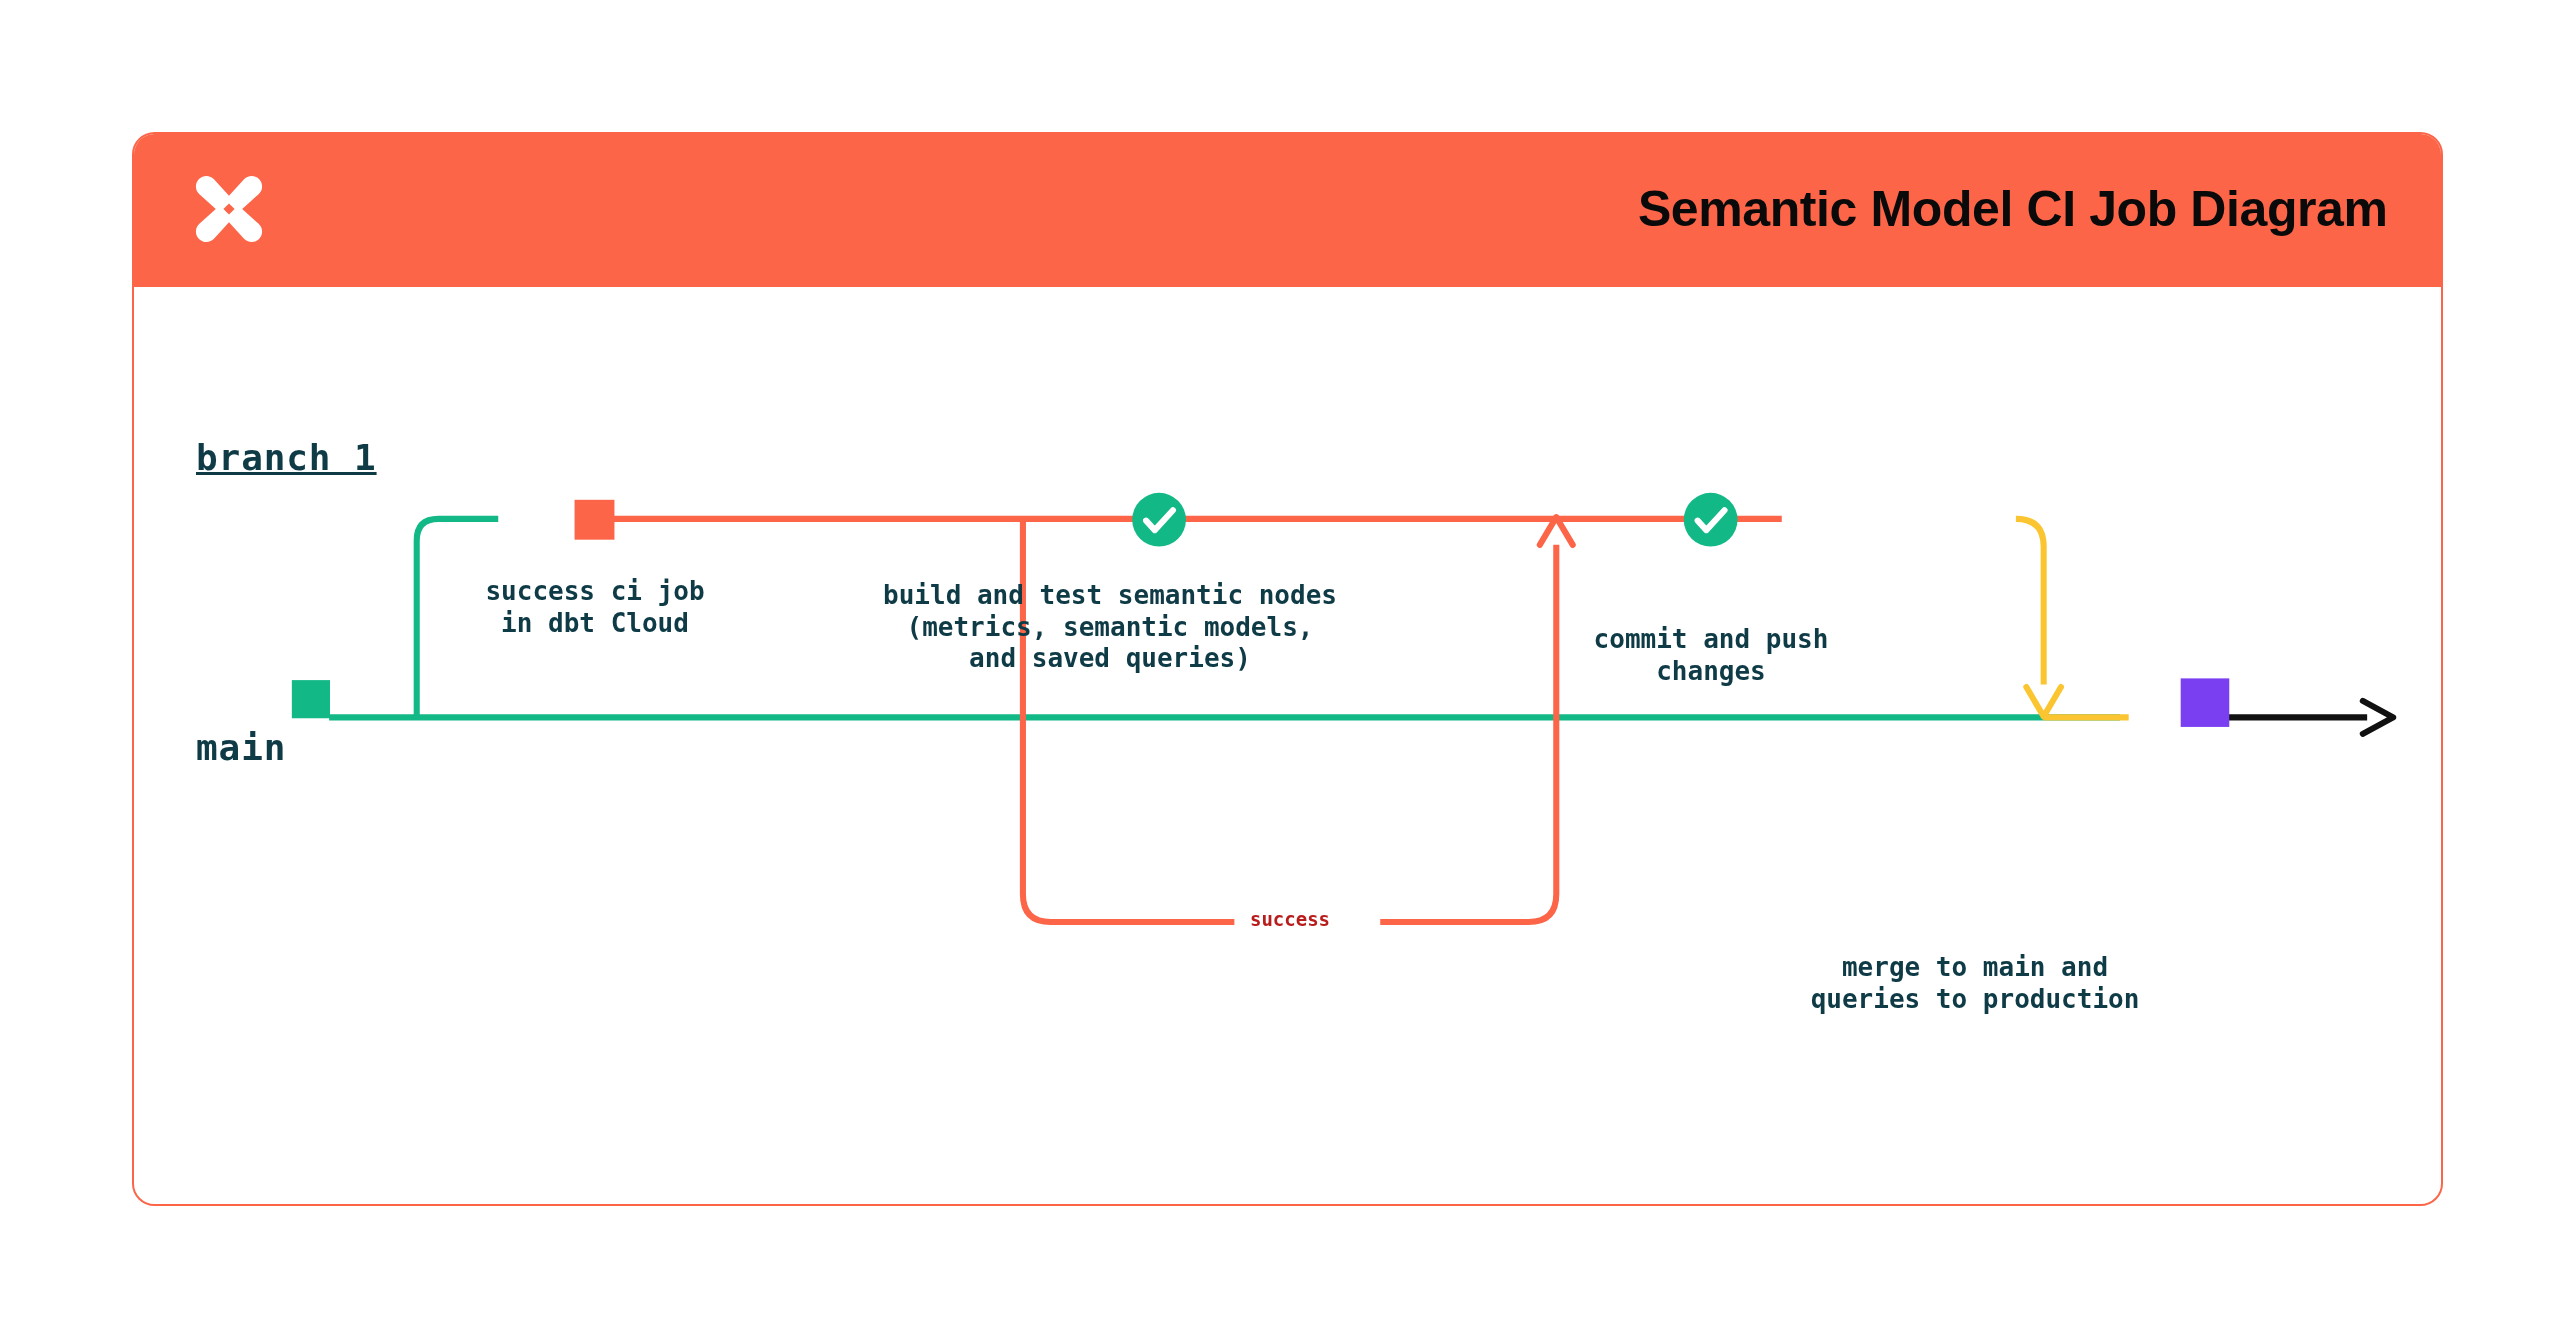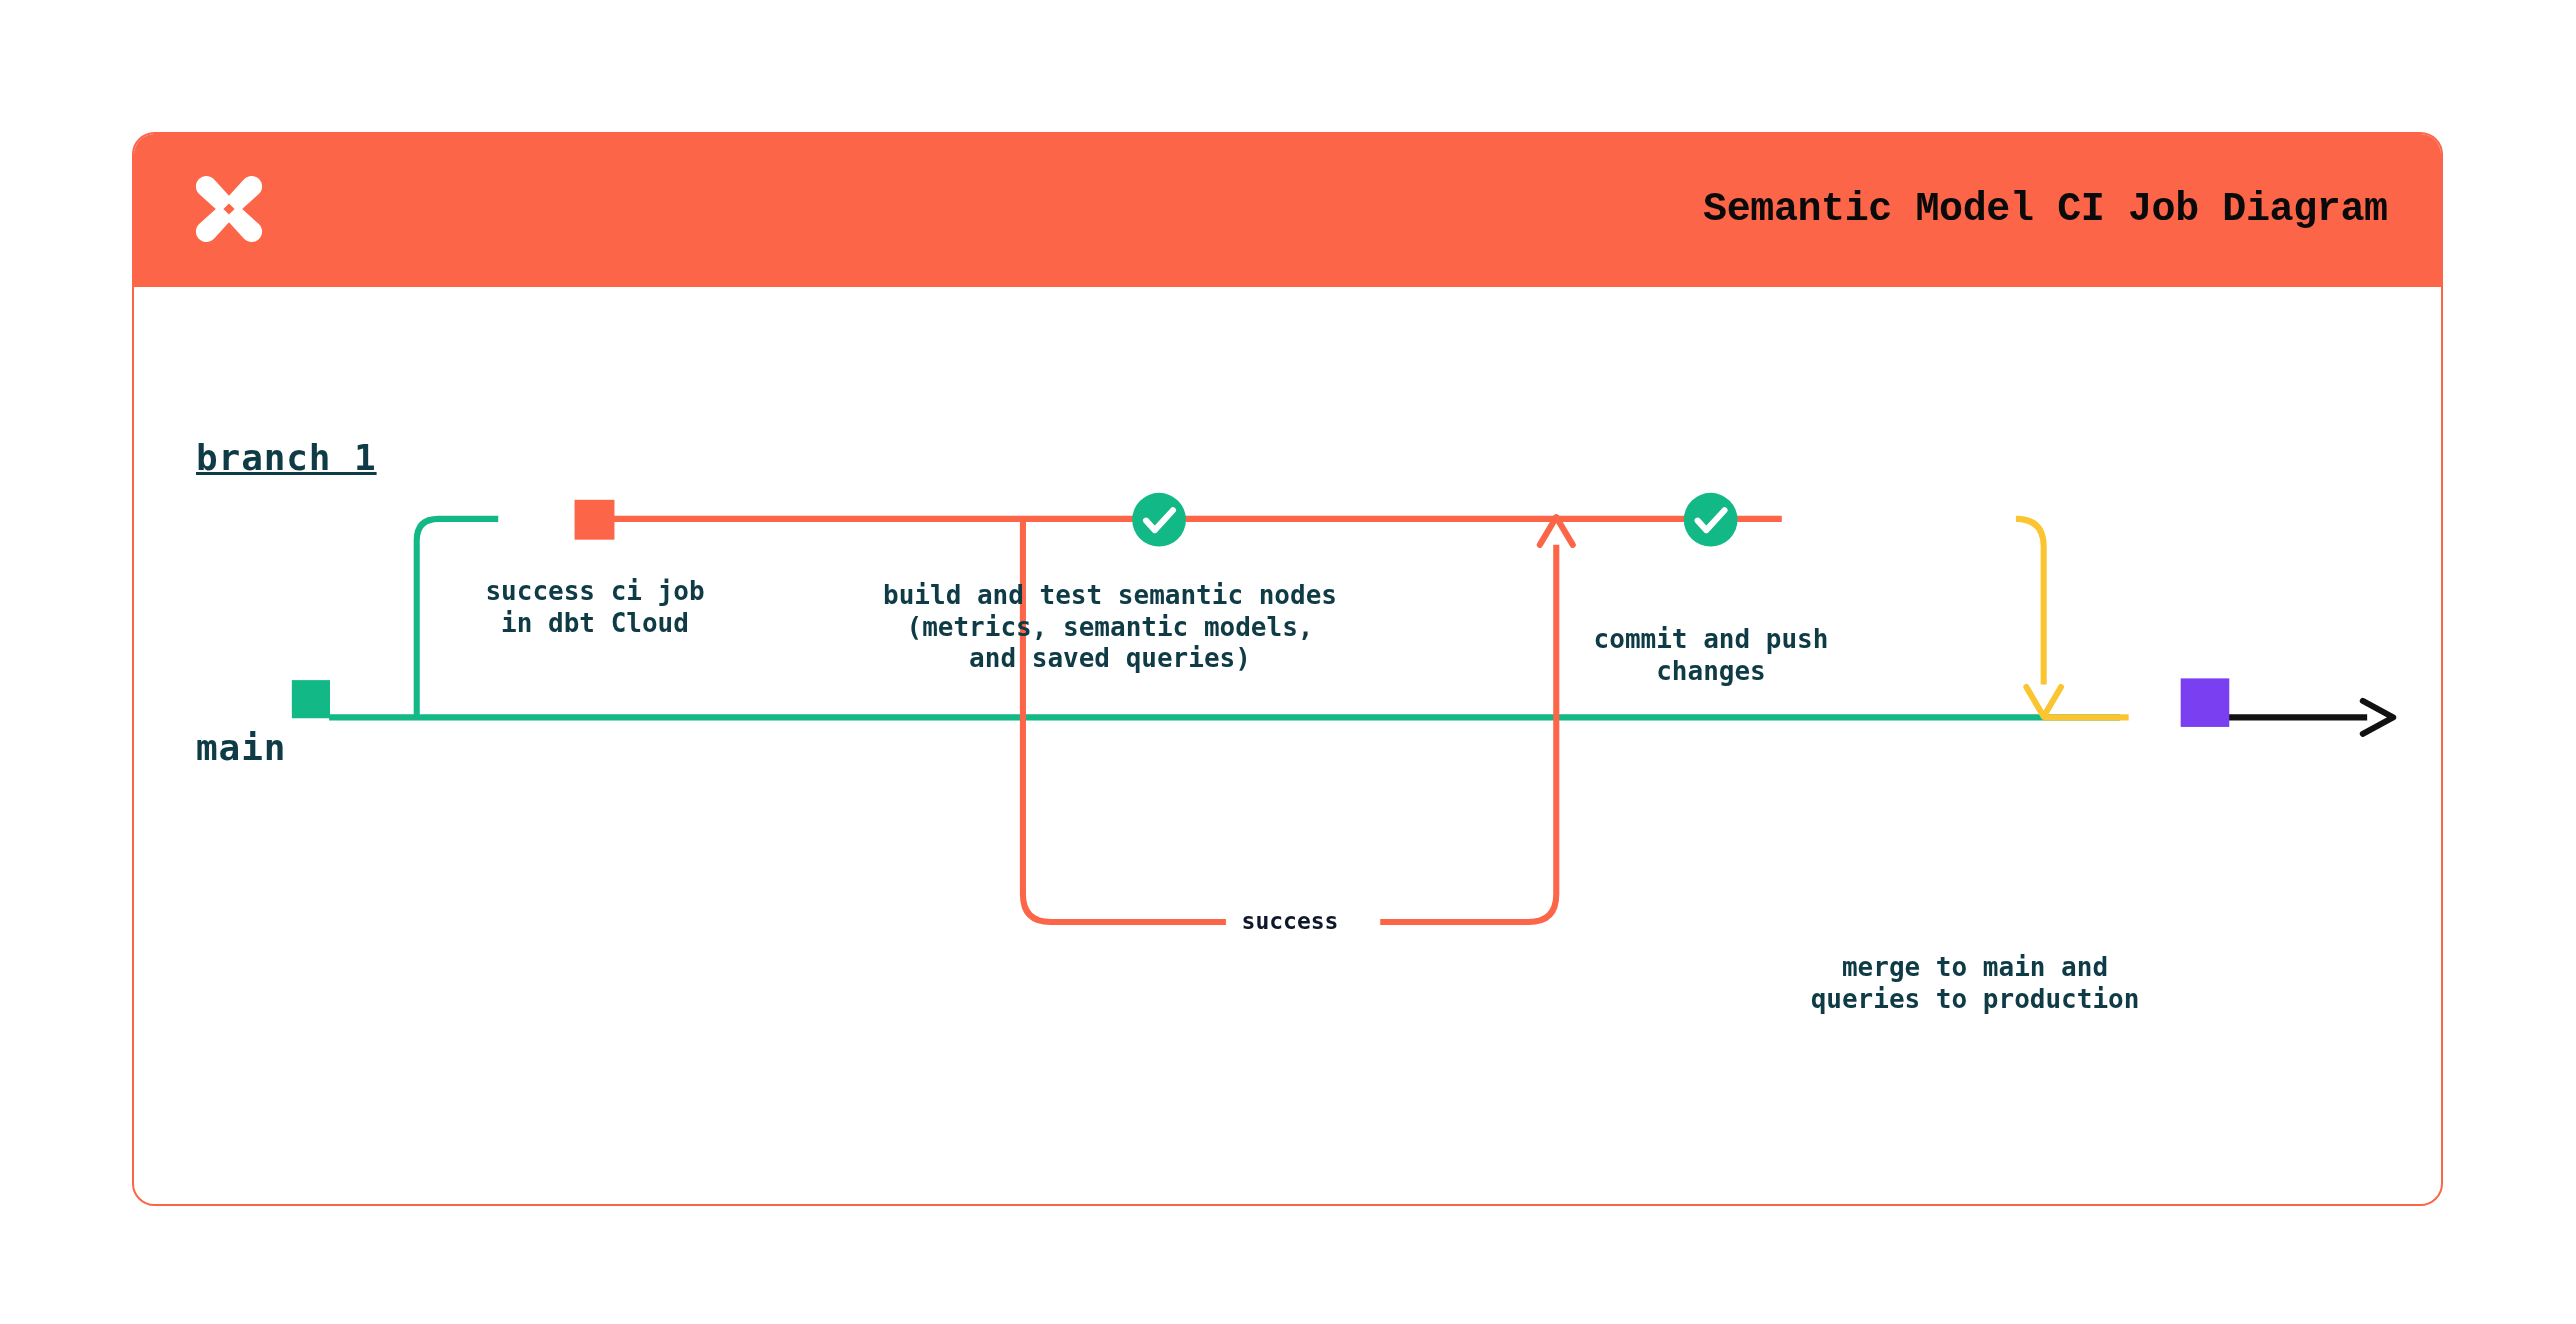--- a/index.html
+++ b/index.html
@@ -49,22 +49,22 @@
   }
 
   .brand-logo {
     width: 80px;
     height: 80px;
     display: block;
     margin-left: 22.6px;
   }
 
   .card-title {
-    font-family: Liberation Mono, monospace;
-    font-size: 40px;
+    font-family: Liberation Sans, sans-serif;
+    font-size: 50px;
     font-weight: 600;
     color: #0a0a0a;
     letter-spacing: -0.4px;
     white-space: nowrap;
   }
 
   
   .canvas {
     position: absolute;
     left: 0;
@@ -99,22 +99,22 @@
 
   .node-label {
     font-size: 26px;
     text-align: center;
     transform: translateX(-50%);
   }
 
   .success-label {
     font-family: "DejaVu Sans Mono", "Liberation Mono", monospace;
     font-weight: bold;
-    font-size: 23px;
-    color: #0f172a;
+    font-size: 19px;
+    color: #b91c1c;
     position: absolute;
     transform: translateX(-50%);
     background: #ffffff;
     padding: 0 15.6px;
     white-space: pre;
   }
 </style>
 </head>
 <body>
 

